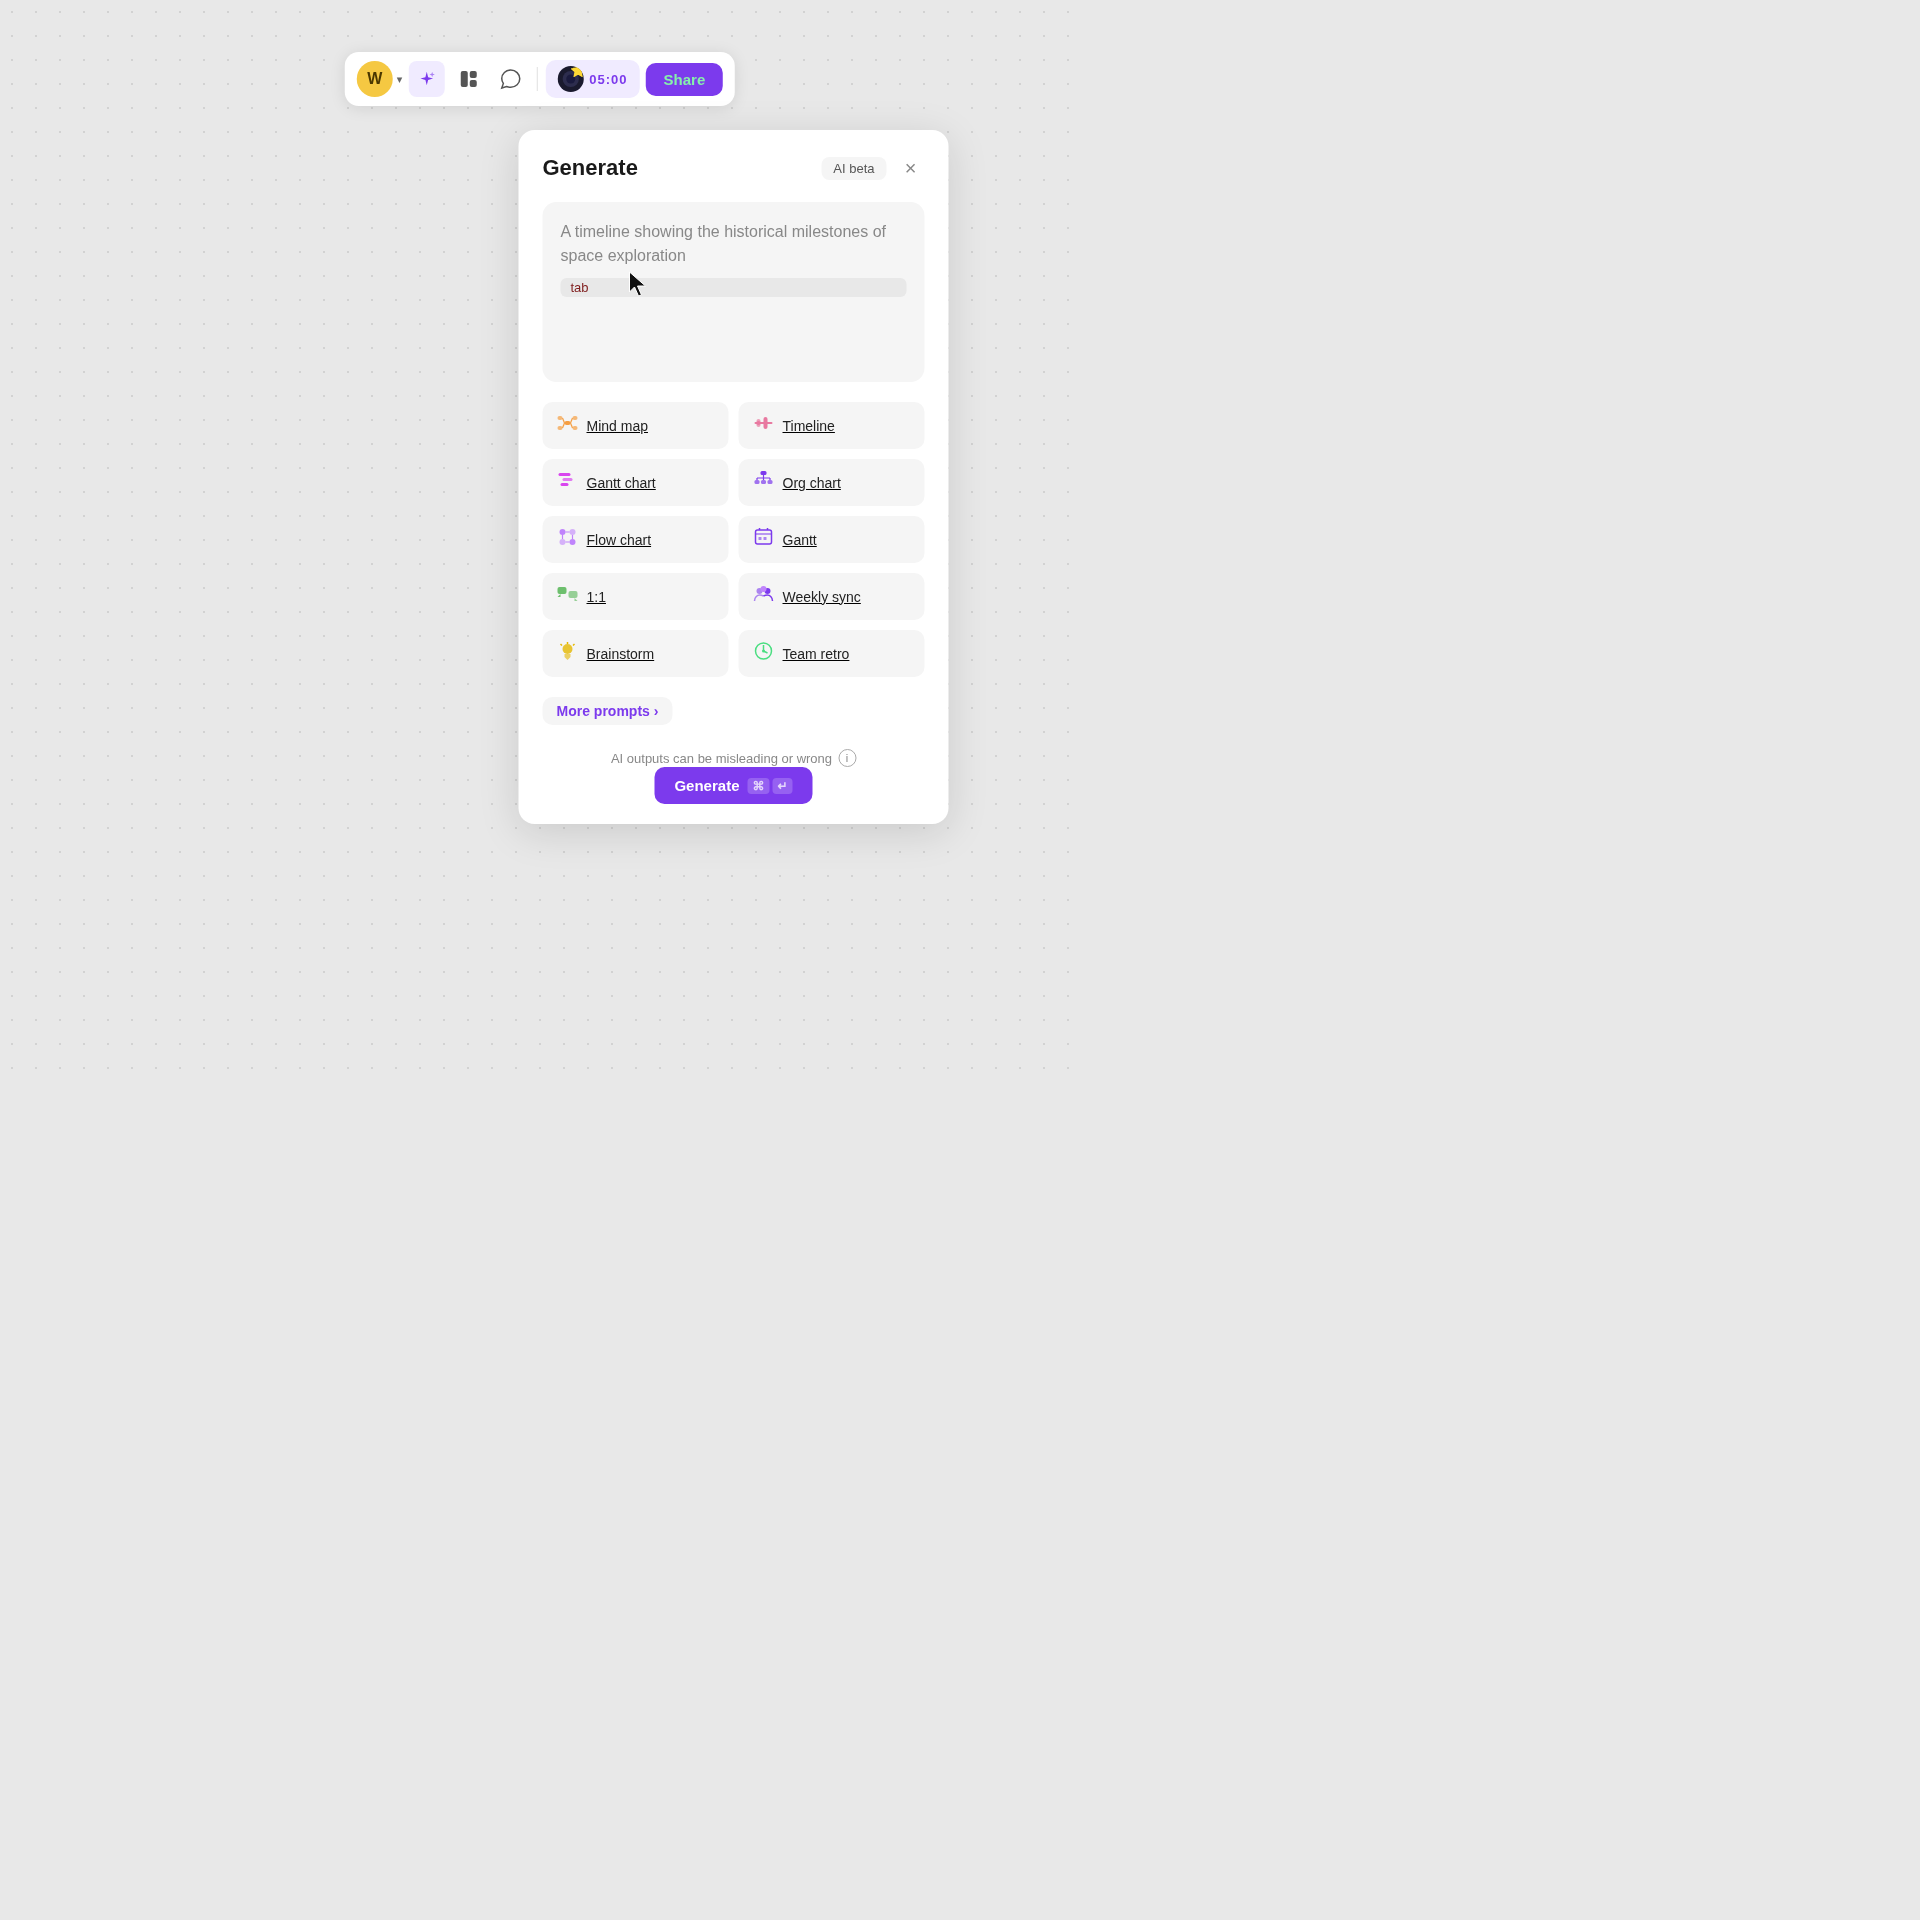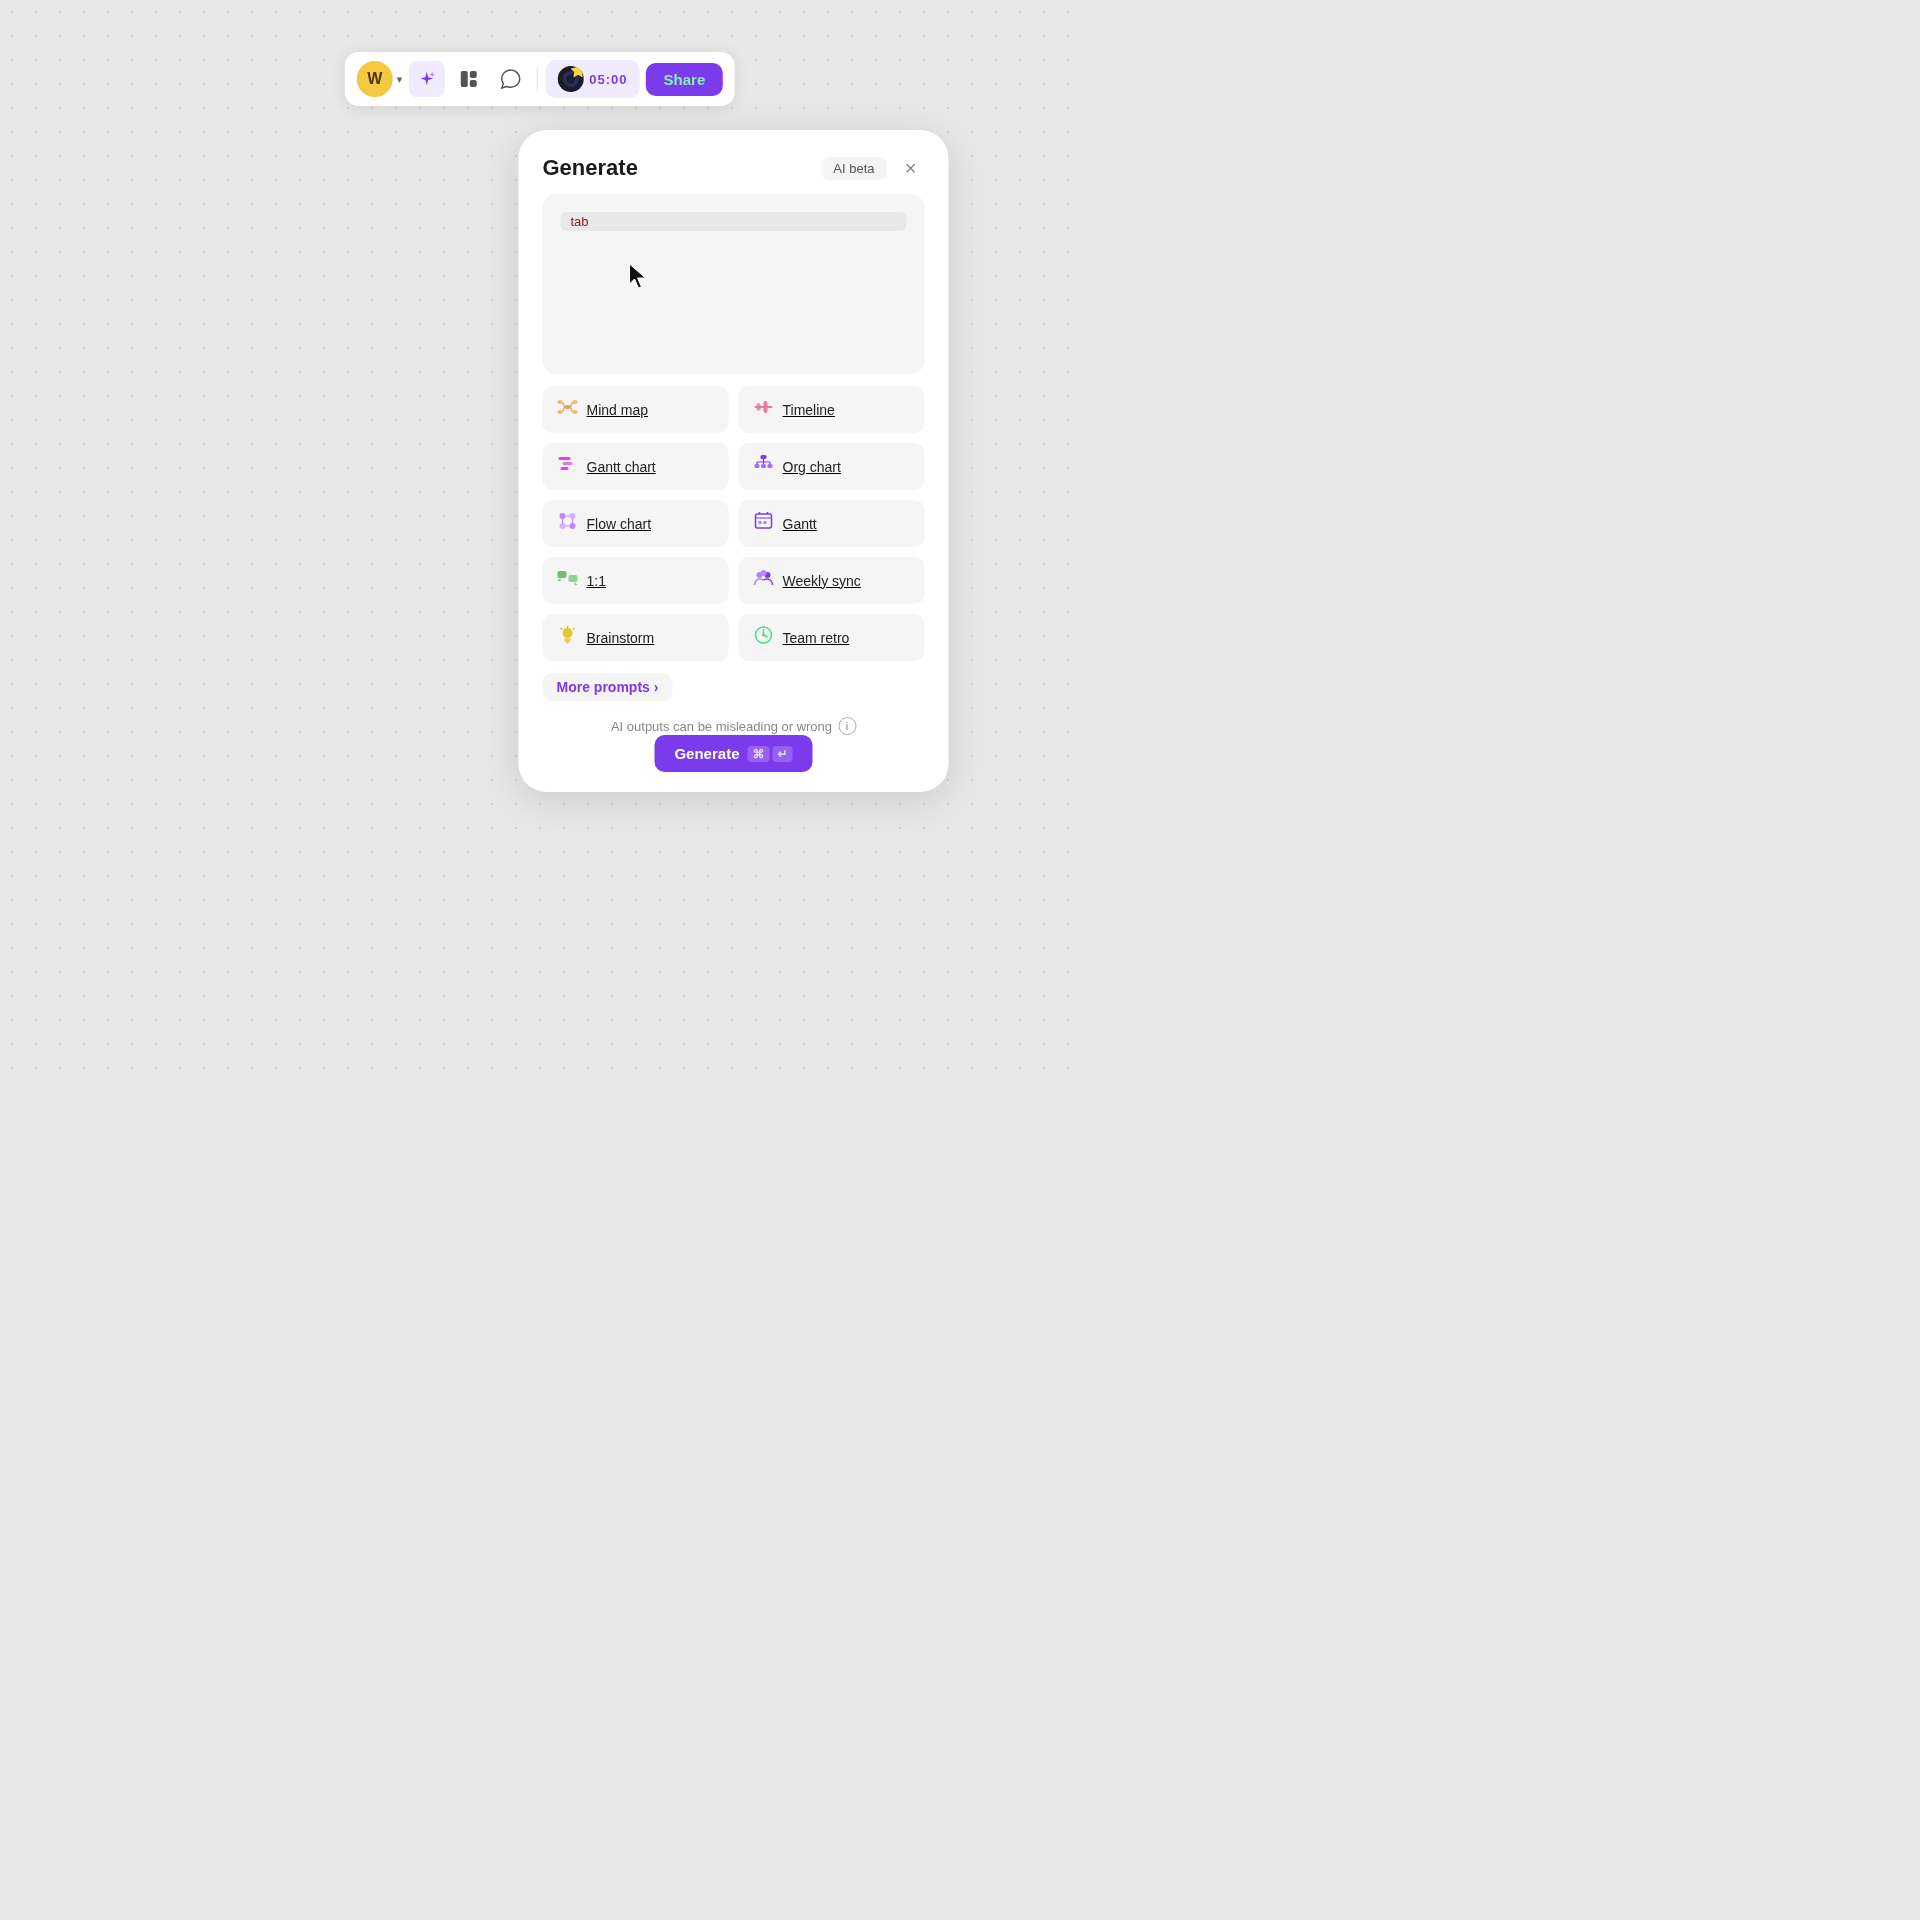--- a/index.html
+++ b/index.html
@@ -149,27 +149,27 @@
     }
 
     
     .generate-panel {
       position: absolute;
       top: 130px;
       left: 50%;
       transform: translateX(-5%);
       width: 430px;
       background: #ffffff;
-      border-radius: 28px;
+      border-radius: 16px;
       box-shadow: 0 8px 40px rgba(0,0,0,0.13);
       z-index: 20;
       padding: 24px 24px 20px 24px;
       display: flex;
       flex-direction: column;
-      gap: 12px;
+      gap: 20px;
     }
 
     
     .panel-header {
       display: flex;
       align-items: center;
       justify-content: space-between;
     }
 
     .panel-title {
@@ -410,20 +410,21 @@
 
   <div class="panel-header">
     <span class="panel-title">Generate</span>
     <div class="panel-header-right">
       <span class="ai-beta-badge">AI beta</span>
       <button class="close-btn">×</button>
     </div>
   </div>
 
   <div class="prompt-area">
+    <span class="prompt-text">A timeline showing the historical milestones of space exploration</span>
     <span class="tab-key-badge">tab</span>
 
     <div class="cursor-icon">
       <svg width="22" height="28" viewBox="0 0 22 28" fill="none">
         <path d="M2 2 L2 22 L7 17 L11 26 L14 25 L10 16 L18 16 Z" fill="#111" stroke="white" stroke-width="1"></path>
       </svg>
     </div>
   </div>
 
   <div class="suggestions-grid">

